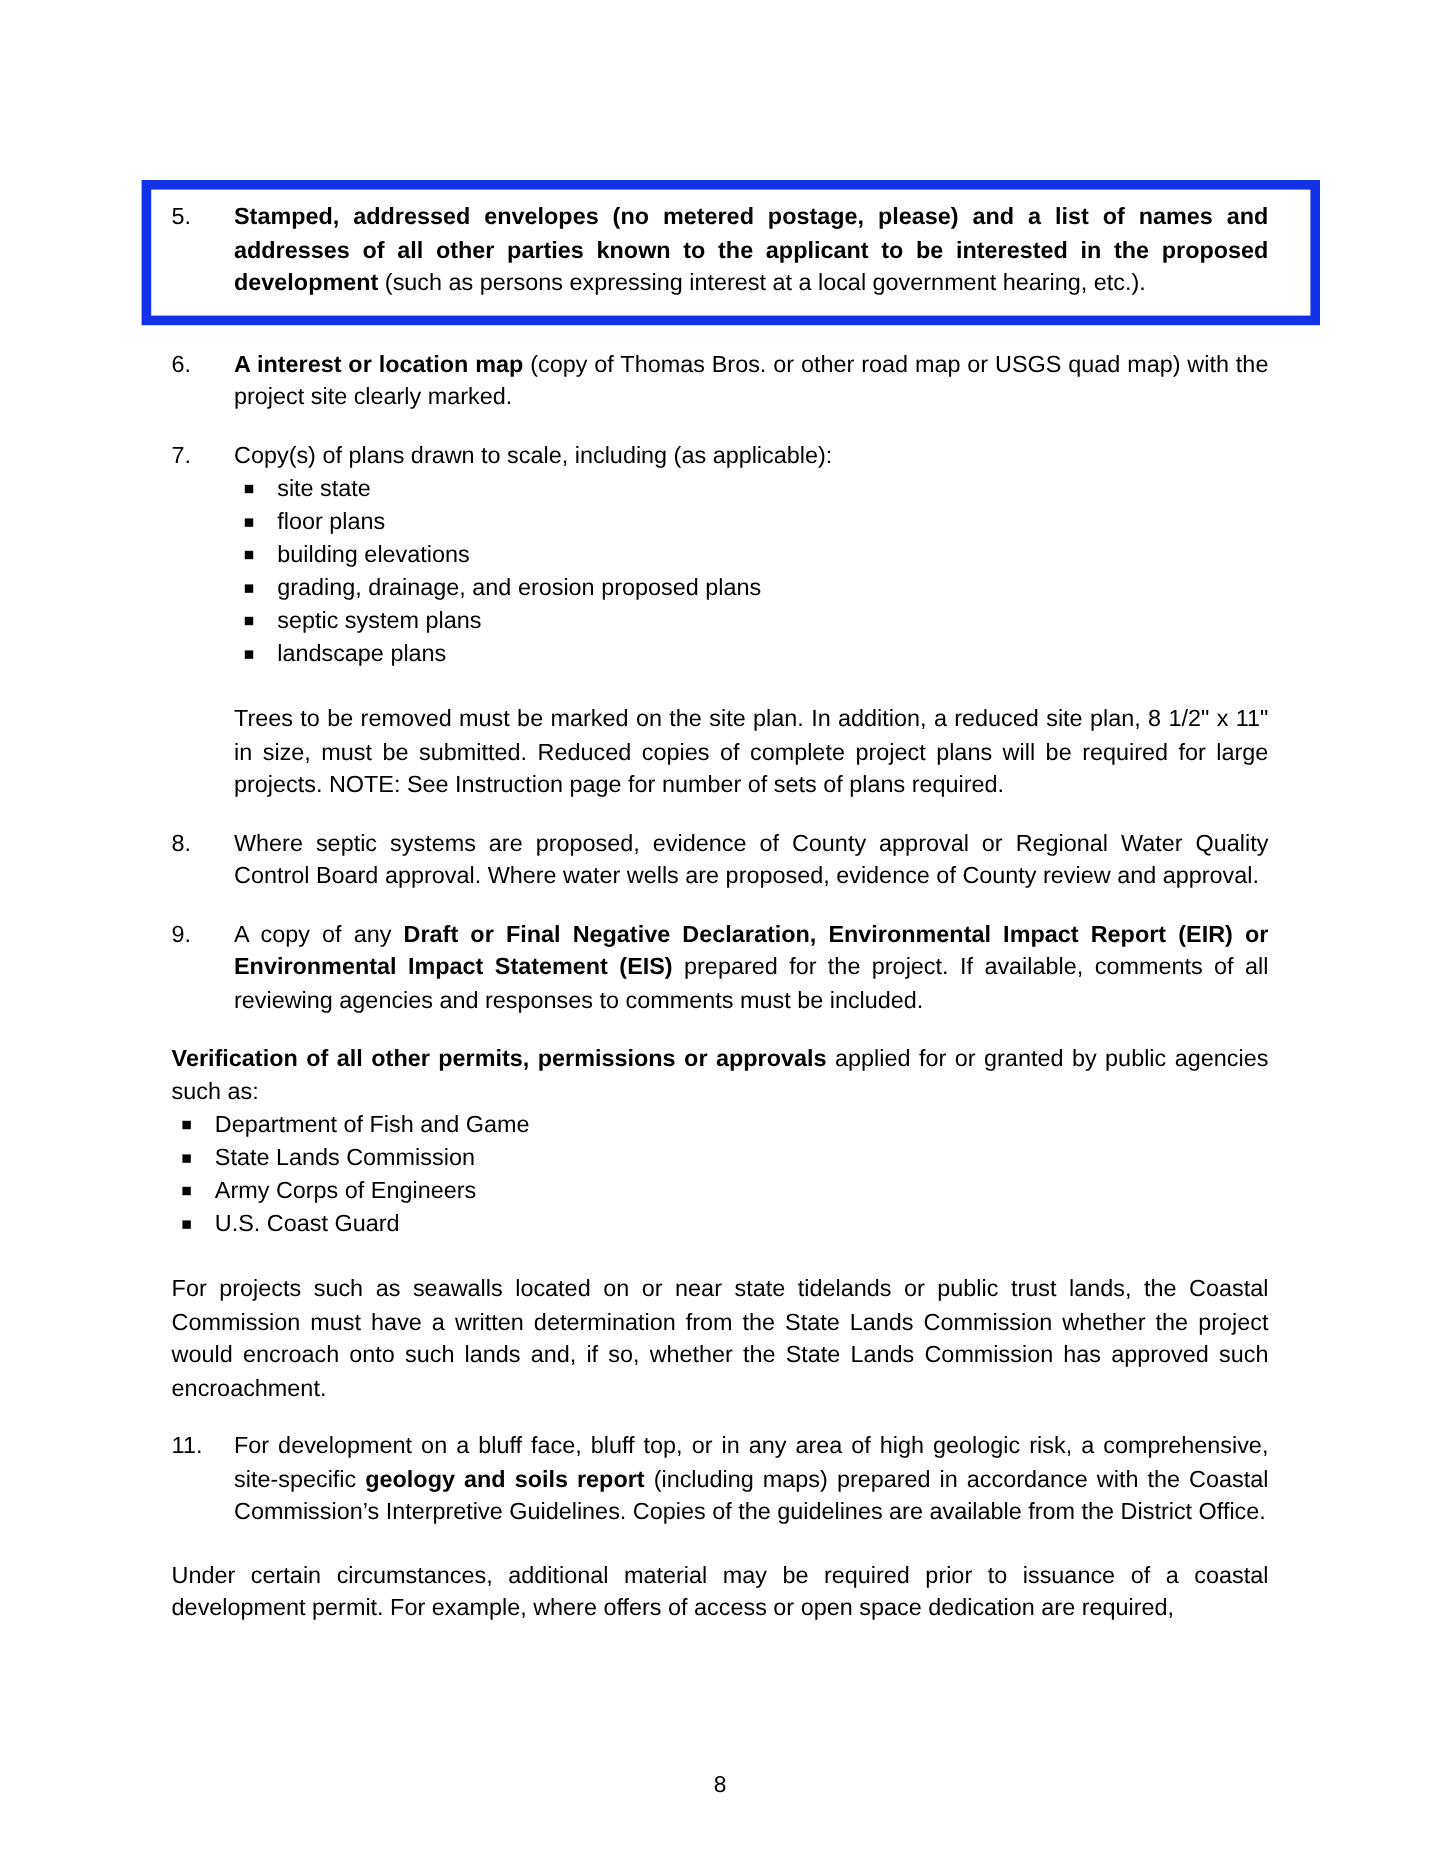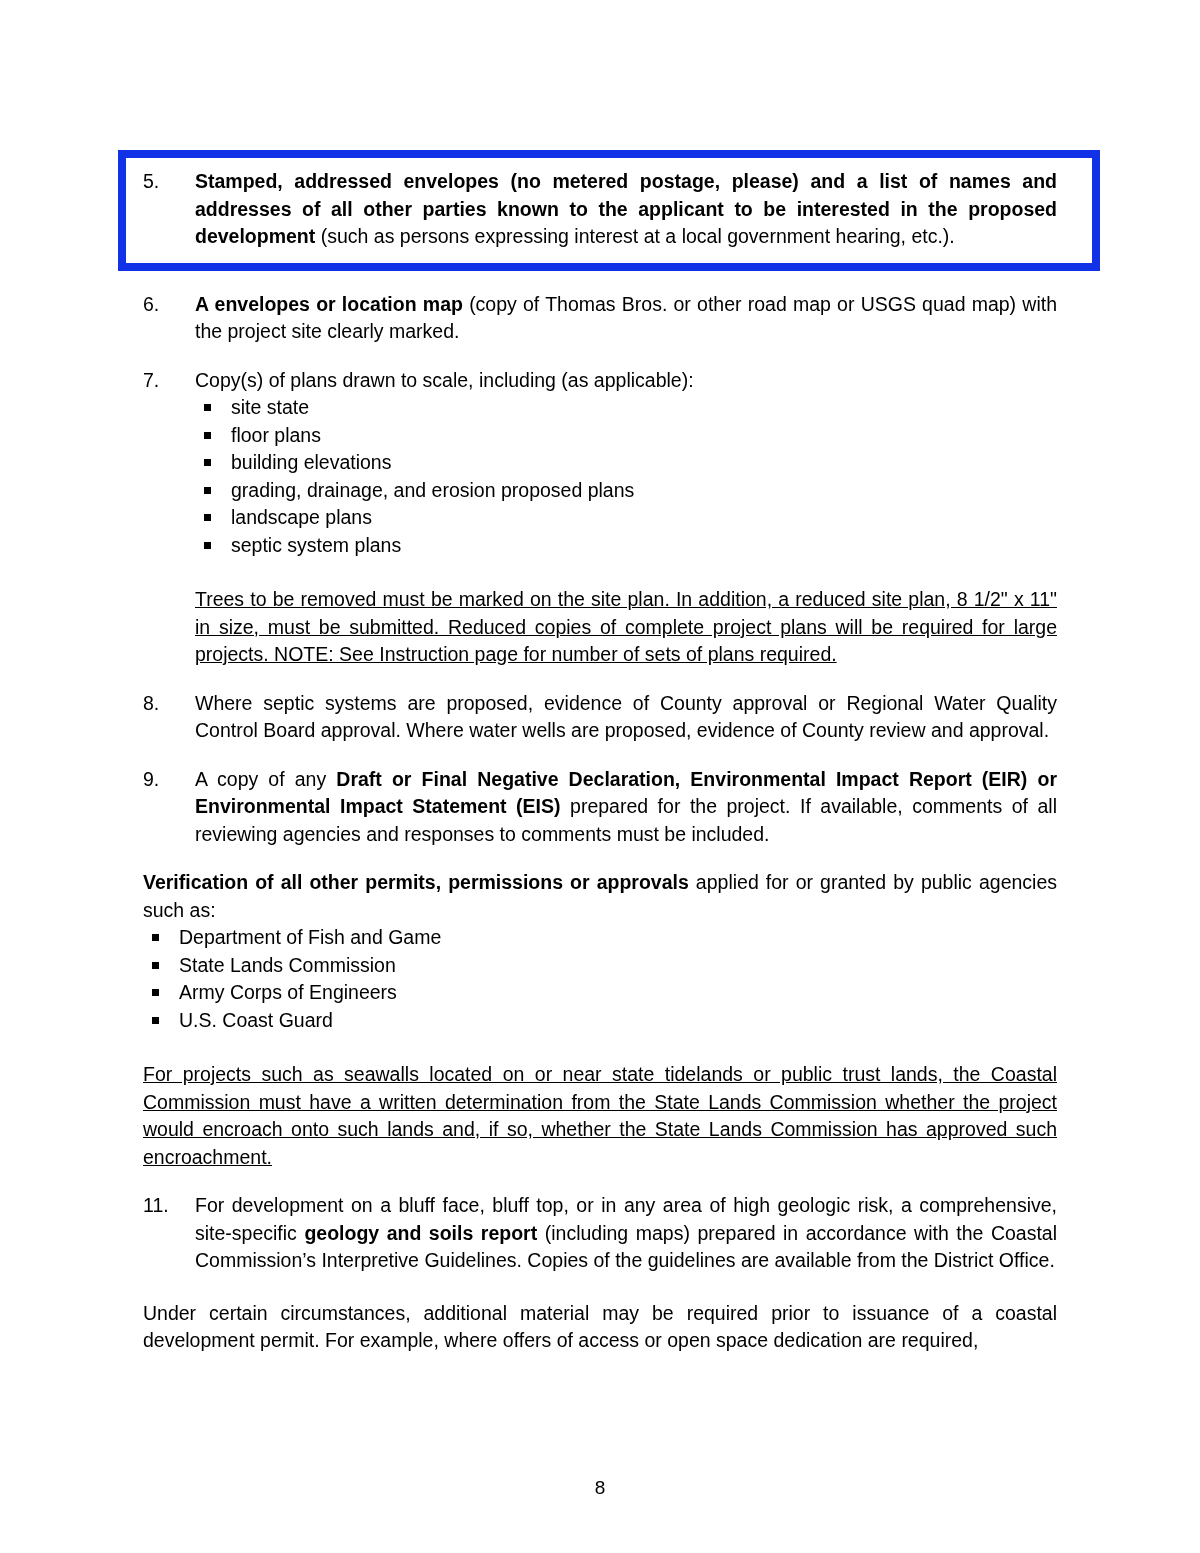--- a/index.html
+++ b/index.html
@@ -65,21 +65,20 @@
     left: 9px;
     top: 10px;
     width: 7px;
     height: 7px;
     background: #000000;
   }
   p.continuation {
     margin: 27px 0 0 0;
     text-align: justify;
     text-align-last: left;
-    text-decoration: underline;
   }
   h2.section-heading {
     font-size: 20px;
     line-height: 27px;
     font-weight: bold;
     margin: 54px 0 0 0;
   }
   p.section-para {
     margin: 25px 0 0 0;
     text-align: justify;
@@ -104,35 +103,35 @@
       <div class="item-num">5.</div>
       <div class="item-body">
         <p class="para"><span class="bold">Stamped, addressed envelopes (no metered postage, please) and a list of names and addresses of all other parties known to the applicant to be interested in the proposed development</span><span> (such as persons expressing interest at a local government hearing, etc.).</span></p>
       </div>
     </div>
   </div>
 
   <div class="item">
     <div class="item-num">6.</div>
     <div class="item-body">
-      <p class="para"><span class="bold">A envelopes or location map</span><span> (copy of Thomas Bros. or other road map or USGS quad map) with the project site clearly marked.</span></p>
+      <p class="para"><span class="bold">A interest or location map</span><span> (copy of Thomas Bros. or other road map or USGS quad map) with the project site clearly marked.</span></p>
     </div>
   </div>
 
   <div class="item">
     <div class="item-num">7.</div>
     <div class="item-body">
       <p class="lead"><span>Copy(s) of plans drawn to scale, including (as applicable):</span></p>
       <ul class="bullets">
           <li>site state</li>
           <li>floor plans</li>
           <li>building elevations</li>
           <li>grading, drainage, and erosion proposed plans</li>
+          <li>septic system plans</li>
           <li>landscape plans</li>
-          <li>septic system plans</li>
         </ul>
       <p class="continuation">Trees to be removed must be marked on the site plan. In addition, a reduced site plan, 8 1/2" x 11" in size, must be submitted. Reduced copies of complete project plans will be required for large projects. NOTE: See Instruction page for number of sets of plans required.</p>
     </div>
   </div>
 
   <div class="item">
     <div class="item-num">8.</div>
     <div class="item-body">
       <p class="para"><span>Where septic systems are proposed, evidence of County approval or Regional Water Quality Control Board approval. Where water wells are proposed, evidence of County review and approval.</span></p>
     </div>

